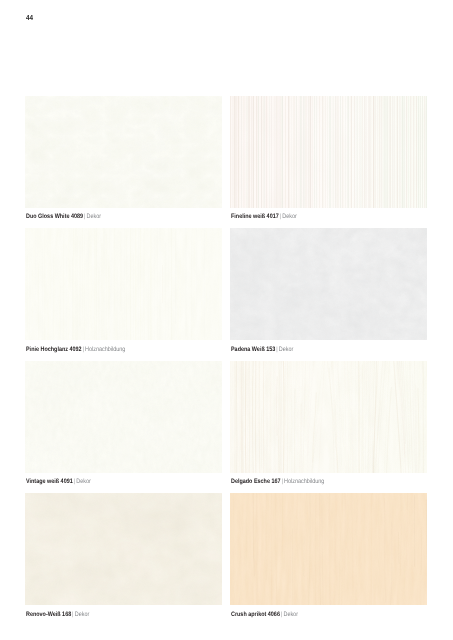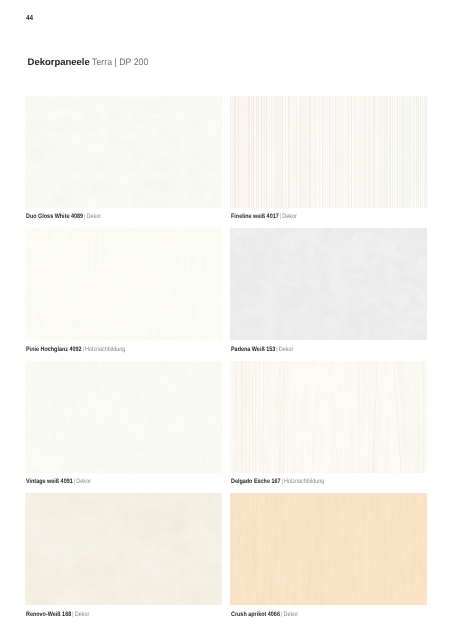--- a/index.html
+++ b/index.html
@@ -49,24 +49,20 @@
   .texsvg{position:absolute;left:0;top:0;width:197px;height:112.2px;display:block;}
   #defs{position:absolute;width:0;height:0;overflow:hidden;}
 </style>
 </head>
 <body>
 
 <div class="page">
 
   <div class="page-number">44</div>
 
-  <div class="title">
-    <span class="b">Dekorpaneele</span>
-    <span class="l">Terra | DP 200</span>
-  </div>
 
   <div class="grid" id="grid">
       <div class="cell" style="left: 0px; top: 0px;">
         <div class="swatch sw0" style="background: rgb(248, 248, 242);">
           <svg class="texsvg" viewBox="0 0 197 112" preserveAspectRatio="none">
             <rect x="0" y="0" width="197" height="112" filter="url(#f0)"></rect>
           </svg>
         </div>
         <div class="caption"><span class="n">Duo Gloss White 4089</span><span class="sep">|</span><span class="t">Dekor</span></div>
       </div>

